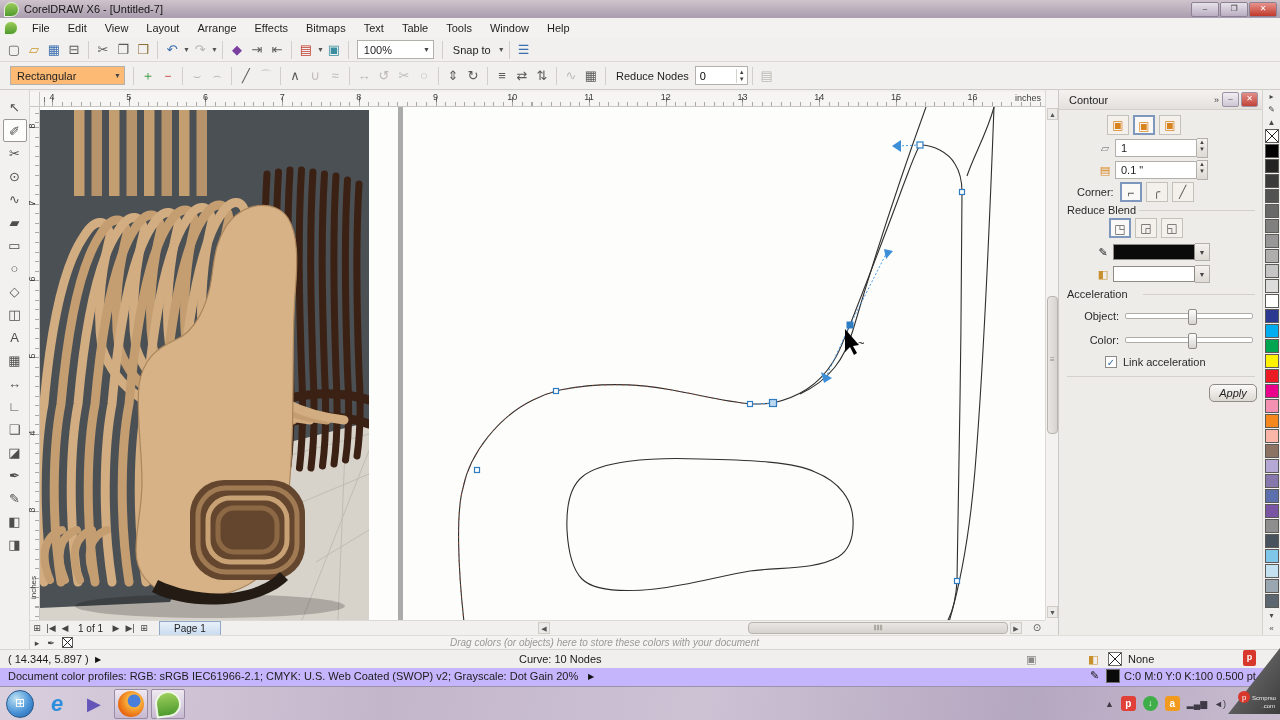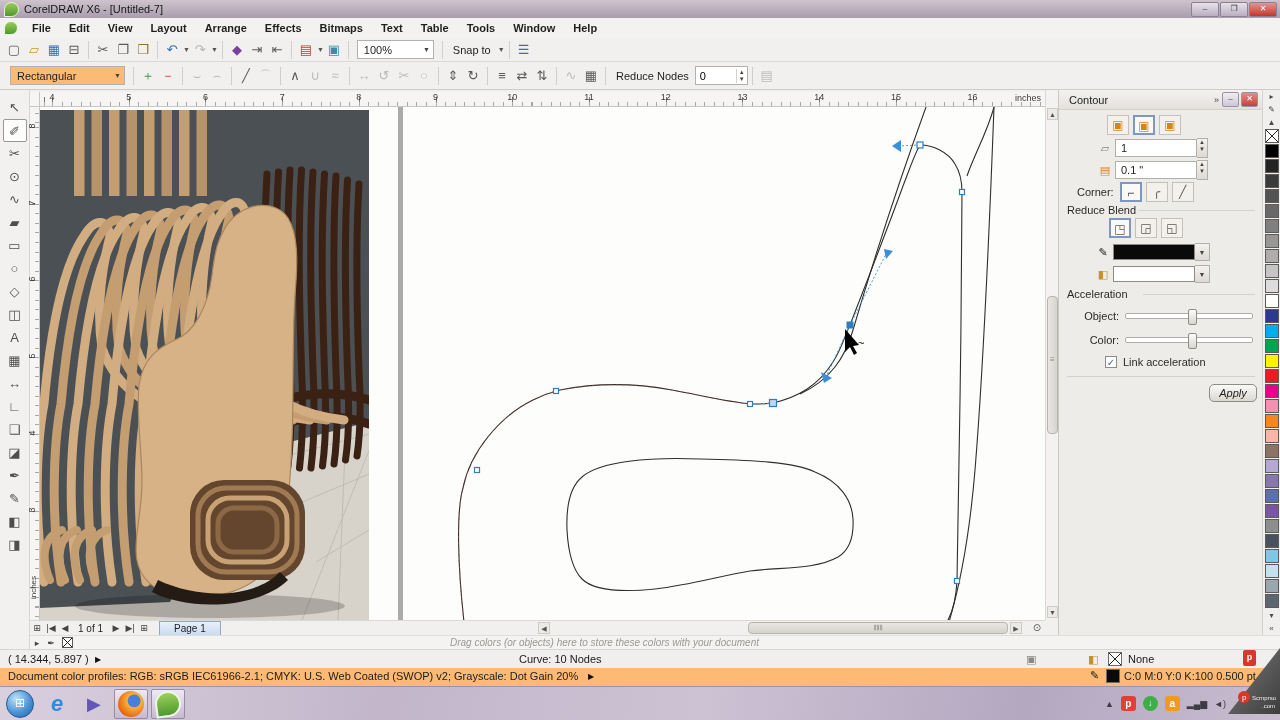--- a/index.html
+++ b/index.html
@@ -12,21 +12,21 @@
   .app-ic{width:13px;height:13px;margin:0 5px 0 4px;border-radius:50% 50% 50% 0;
           background:linear-gradient(#9ccc5a,#4f9a2f);border:1px solid #e9f4dd;}
   #titlebar .t{font-size:11px;color:#151515;}
   .winbtns{position:absolute;right:3px;top:2px;display:flex;gap:1px;}
   .wbtn{width:26px;height:13px;border:1px solid #8a8194;border-radius:2px;
         background:linear-gradient(#e7e2e9,#b9aec2);font-size:8px;line-height:12px;text-align:center;color:#333;}
   .wbtn.close{background:linear-gradient(#e8938c,#c0392b);color:#fff;}
   
   #menubar{left:0;top:18px;width:1280px;height:20px;background:#f3f2f1;border-bottom:1px solid #d9d7d4;
            display:flex;align-items:center;}
-  .menu-item{padding:2px 9px;cursor:default;font-weight:bold;}
+  .menu-item{padding:2px 9px;cursor:default;}
   
   #stdbar{left:0;top:38px;width:1280px;height:24px;background:#f1f0ee;border-bottom:1px solid #dbd8d5;
           display:flex;align-items:center;padding-left:4px;box-sizing:border-box;}
   #propbar{left:0;top:62px;width:1280px;height:28px;background:#f1f0ee;border-bottom:1px solid #cfccc8;
            display:flex;align-items:center;padding-left:6px;box-sizing:border-box;}
   .tbi{display:inline-block;min-width:20px;text-align:center;font-size:13px;line-height:20px;cursor:default;}
   .tbi.dis{color:#bdbab6 !important;}
   .tsep{width:1px;height:18px;background:#d2cfcb;margin:0 4px;}
   .caret{font-size:7px;color:#555;margin-left:1px;}
   .combo{display:inline-flex;align-items:center;justify-content:space-between;background:#fff;
@@ -111,21 +111,21 @@
   #hthumb{position:absolute;left:210px;top:0;width:260px;height:12px;background:linear-gradient(#e8e6e3,#d6d3cf);
           border:1px solid #b8b5b0;border-radius:4px;box-sizing:border-box;text-align:center;line-height:10px;font-size:7px;color:#8a877f;}
   #zoompage{position:absolute;left:1000px;top:0;width:14px;height:13px;font-size:10px;line-height:13px;text-align:center;color:#555;}
   
   #docpalrow{left:30px;top:635px;width:1250px;height:14px;background:#f4f3f1;border-top:1px solid #e0ded9;
              display:flex;align-items:center;box-sizing:border-box;}
   #docpalrow .hint{position:absolute;left:420px;font-style:italic;color:#9b9995;font-size:10px;}
   .mini-none{width:11px;height:11px;margin-left:4px;}
   
   #status1{left:0;top:649px;width:1280px;height:19px;background:#f0efed;border-top:1px solid #d7d5d1;box-sizing:border-box;}
-  #status2{left:0;top:668px;width:1280px;height:18px;background:#fdba74;box-sizing:border-box;}
+  #status2{left:0;top:668px;width:1280px;height:18px;background:#c4b5fd;box-sizing:border-box;}
   .st{position:absolute;font-size:11px;color:#202020;}
   .tri{font-size:8px;color:#111;}
   .stsw{position:absolute;width:14px;height:14px;border:1px solid #6f6d69;box-sizing:border-box;}
   
   #taskbar{left:0;top:686px;width:1280px;height:34px;
      background:linear-gradient(100deg,#d9cfdd 0%,#c3b6cb 30%,#cdc2d4 55%,#b4a7c0 80%,#c8bcd0 100%);
      border-top:1px solid #9d92a8;display:flex;align-items:center;box-sizing:border-box;}
   .task-app{width:34px;height:30px;display:flex;align-items:center;justify-content:center;margin-left:3px;}
   .task-app.active{background:linear-gradient(#efe9f2,#c6b9d1);border:1px solid #978ba5;border-radius:2px;box-sizing:border-box;}
   .orb{width:26px;height:26px;border-radius:50%;background:radial-gradient(circle at 35% 30%,#bfe3f2,#4b94d8 55%,#1c5ea6);

